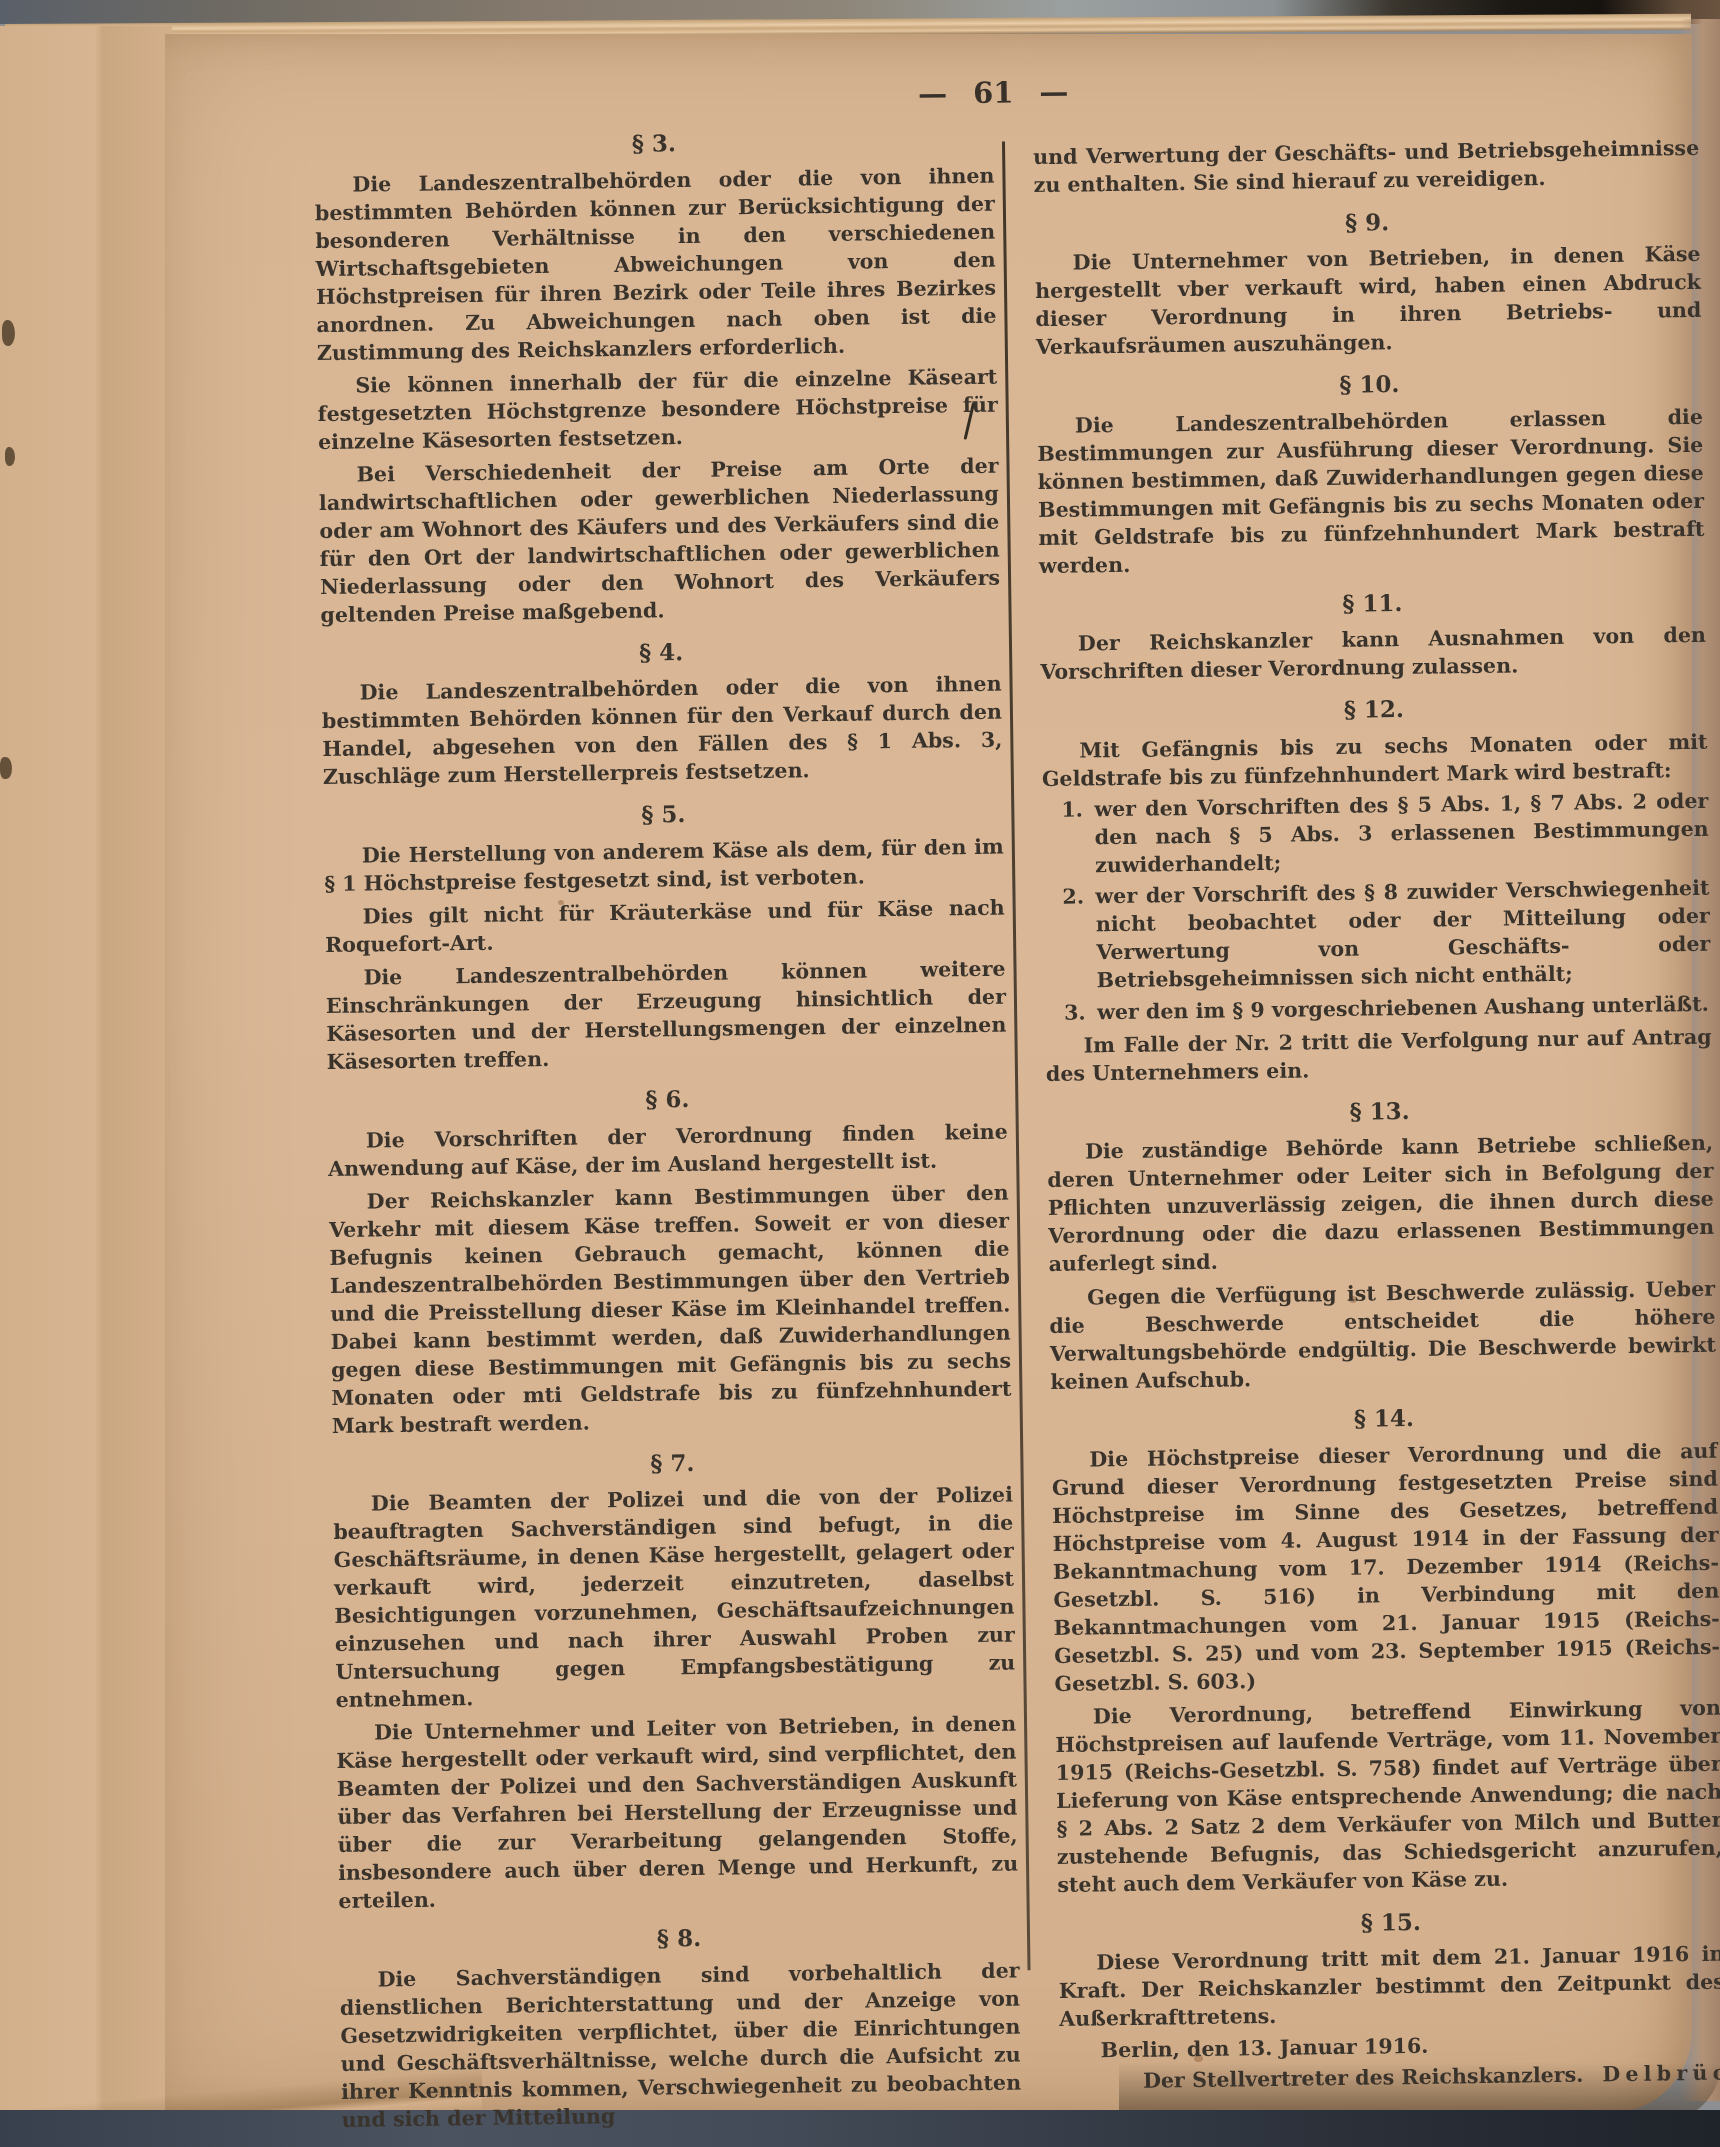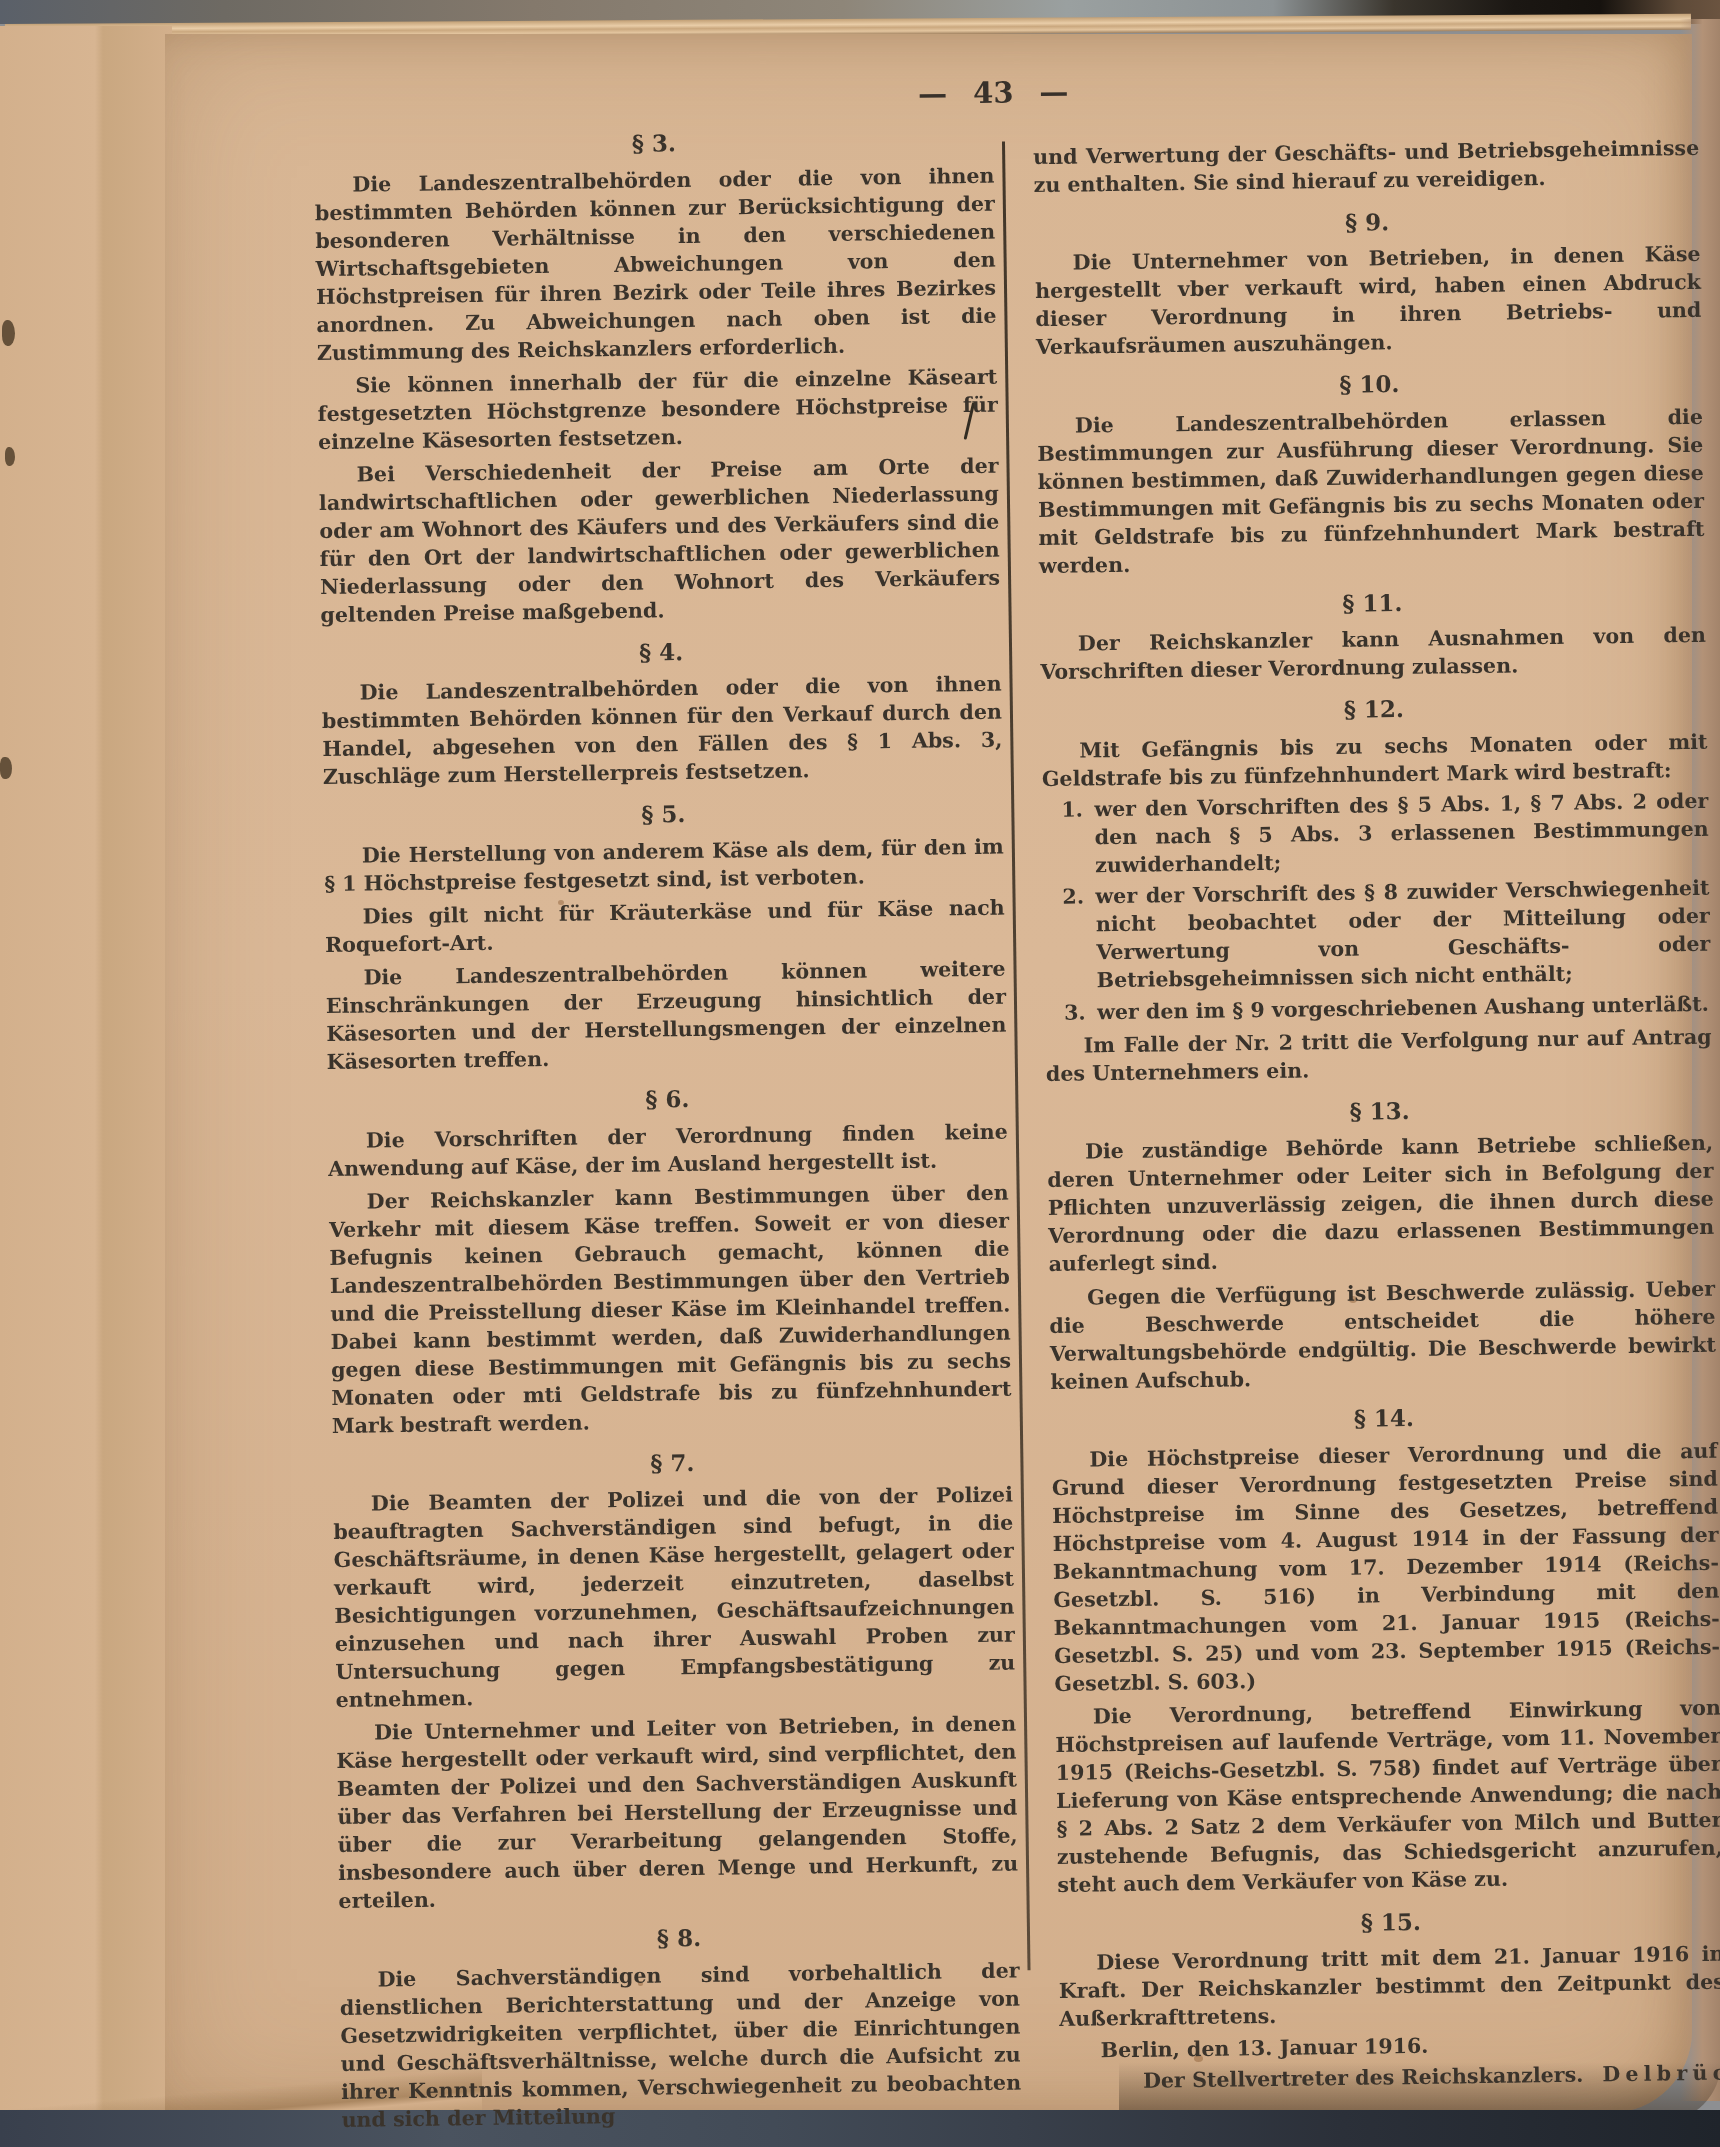--- a/index.html
+++ b/index.html
@@ -108,21 +108,21 @@
 <div class="bottom-curl-shadow"></div>
 <div class="bottom-band"></div>
 <div class="stain" style="left:1349px;top:1296px;width:7.7px;height:6.9px;"></div>
 <div class="stain" style="left:558px;top:900px;width:6px;height:5.2px;"></div>
 <div class="stain" style="left:1194px;top:2055px;width:8.6px;height:6.9px;"></div>
 <div class="stain" style="left:638px;top:1981px;width:5.2px;height:5.2px;"></div>
 
 <div class="content">
 
   <div class="page-number">
-    <span class="dash">—</span><span>43</span><span class="dash">—</span>
+    <span class="dash">—</span><span>61</span><span class="dash">—</span>
   </div>
 
   <div class="divider"></div>
   <div class="slash-mark"></div>
 
   <div class="col col-left">
     <div class="section">
       <div class="h">§ 3.</div>
       <p class="para">Die Landeszentralbehörden oder die von ihnen bestimmten Behörden können zur Berücksichtigung der besonderen Verhältnisse in den verschiedenen Wirtschaftsgebieten Abweichungen von den Höchstpreisen für ihren Bezirk oder Teile ihres Bezirkes anordnen. Zu Abweichungen nach oben ist die Zustimmung des Reichskanzlers erforderlich.</p>
       <p class="para">Sie können innerhalb der für die einzelne Käseart festgesetzten Höchstgrenze besondere Höchstpreise für einzelne Käsesorten festsetzen.</p>

